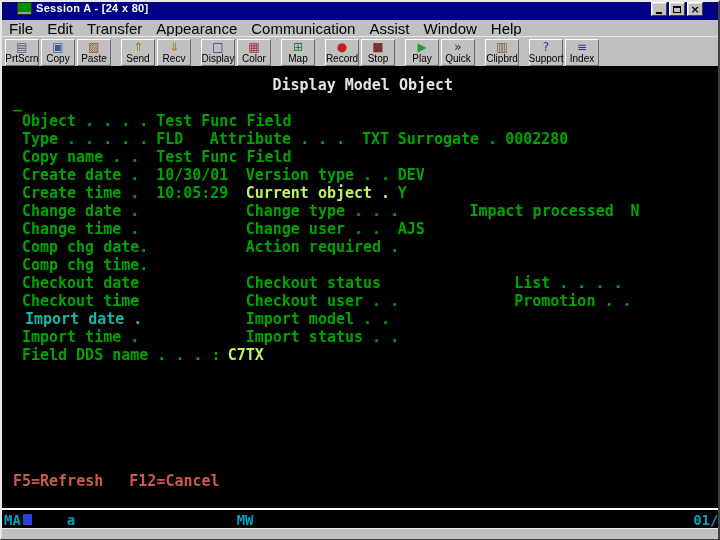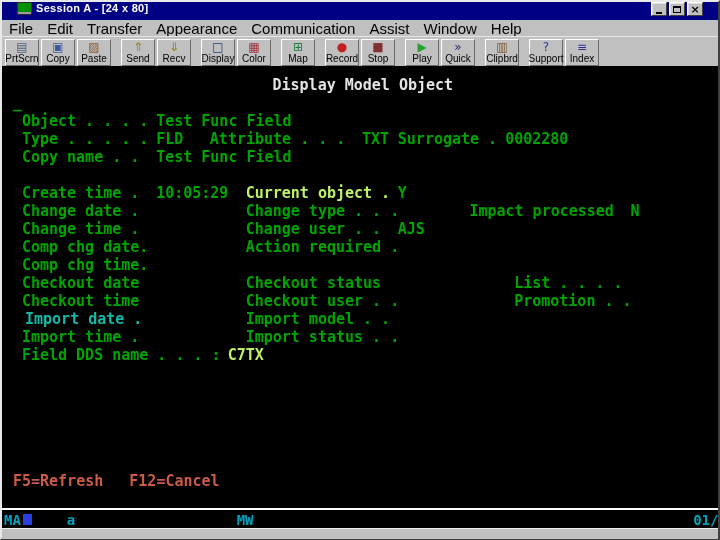--- a/index.html
+++ b/index.html
@@ -151,20 +151,26 @@
         <span class="tseg" style="left: 152.15px; color: rgb(0, 164, 0);">FLD</span>
         <span class="tseg" style="left: 205.85px; color: rgb(0, 164, 0);">Attribute . . .</span>
         <span class="tseg" style="left: 358px; color: rgb(0, 164, 0);">TXT</span>
         <span class="tseg" style="left: 393.8px; color: rgb(0, 164, 0);">Surrogate .</span>
         <span class="tseg" style="left: 501.2px; color: rgb(0, 164, 0);">0002280</span>
       </div>
       <div class="trow" style="top: 82px;">
         <span class="tseg" style="left: 17.9px; color: rgb(0, 164, 0);">Copy name . .</span>
         <span class="tseg" style="left: 152.15px; color: rgb(0, 164, 0);">Test Func Field</span>
       </div>
+      <div class="trow" style="top: 100px;">
+        <span class="tseg" style="left: 17.9px; color: rgb(0, 164, 0);">Create date .</span>
+        <span class="tseg" style="left: 152.15px; color: rgb(0, 164, 0);">10/30/01</span>
+        <span class="tseg" style="left: 241.65px; color: rgb(0, 164, 0);">Version type . .</span>
+        <span class="tseg" style="left: 393.8px; color: rgb(0, 164, 0);">DEV</span>
+      </div>
       <div class="trow" style="top: 118px;">
         <span class="tseg" style="left: 17.9px; color: rgb(0, 164, 0);">Create time .</span>
         <span class="tseg" style="left: 152.15px; color: rgb(0, 164, 0);">10:05:29</span>
         <span class="tseg" style="left: 241.65px; color: #bef264;">Current object .</span>
         <span class="tseg" style="left: 393.8px; color: rgb(0, 164, 0);">Y</span>
       </div>
       <div class="trow" style="top: 136px;">
         <span class="tseg" style="left: 17.9px; color: rgb(0, 164, 0);">Change date .</span>
         <span class="tseg" style="left: 241.65px; color: rgb(0, 164, 0);">Change type . . .</span>
         <span class="tseg" style="left: 465.4px; color: rgb(0, 164, 0);">Impact processed</span>

